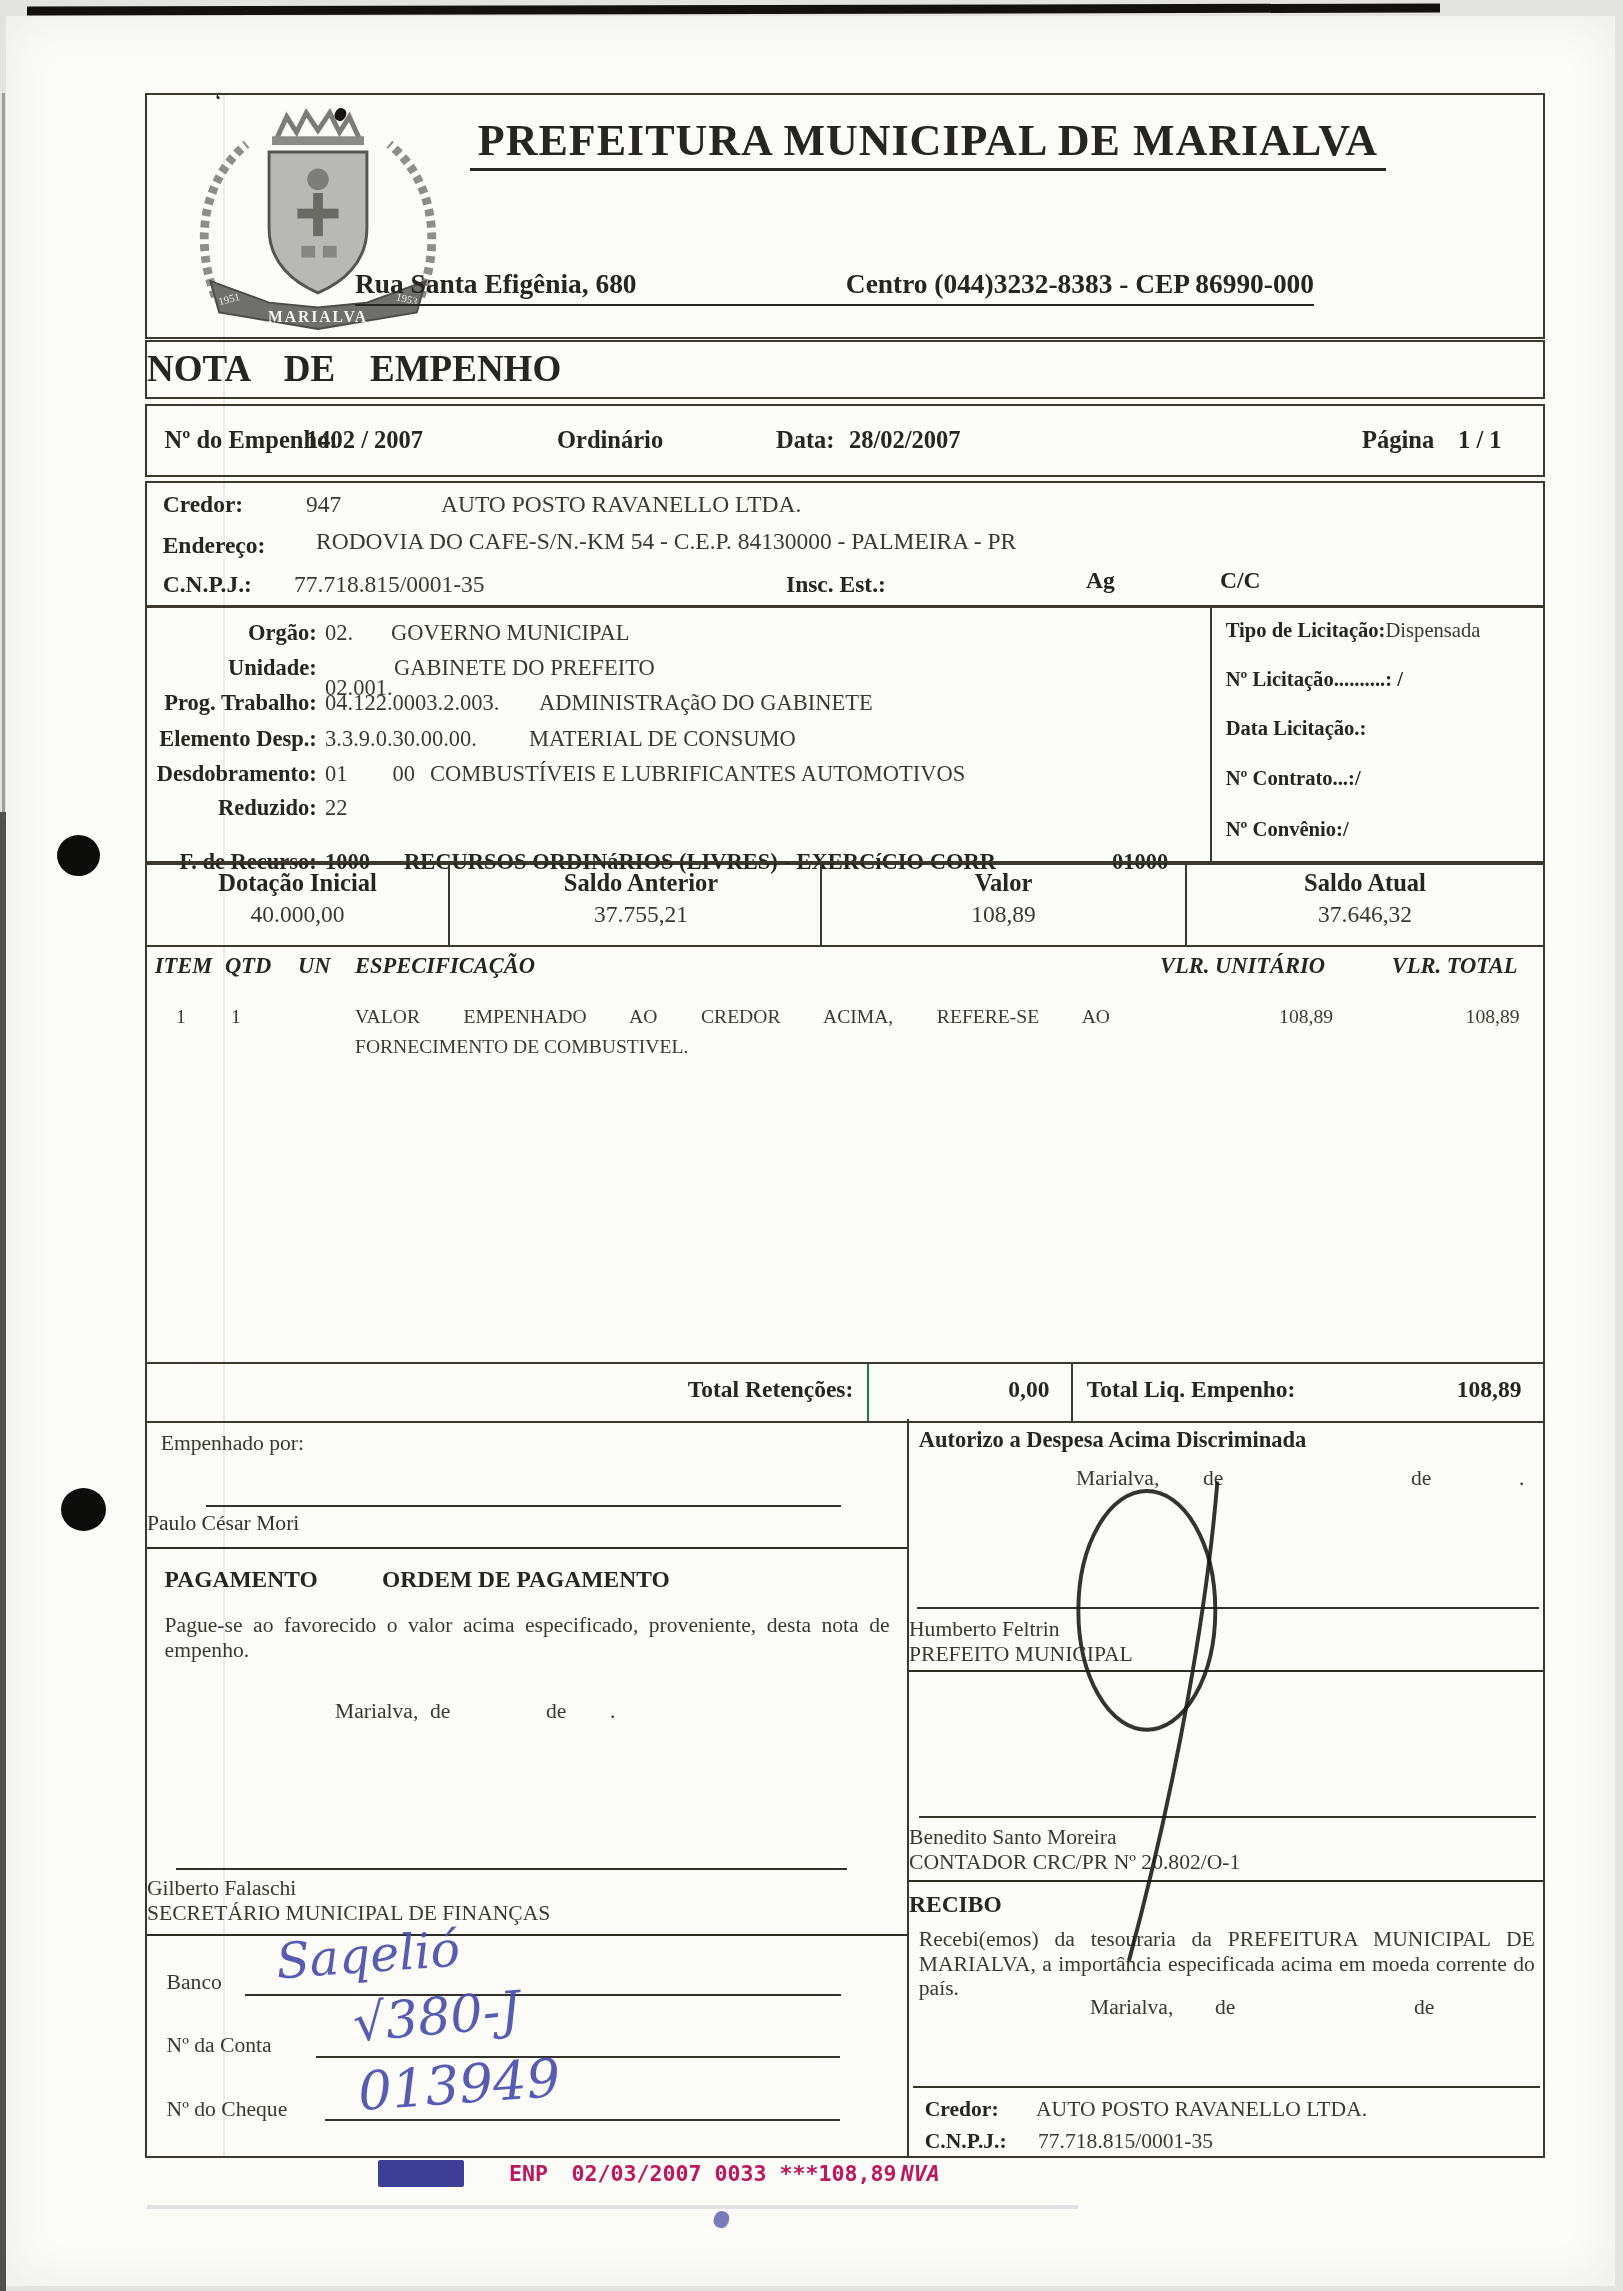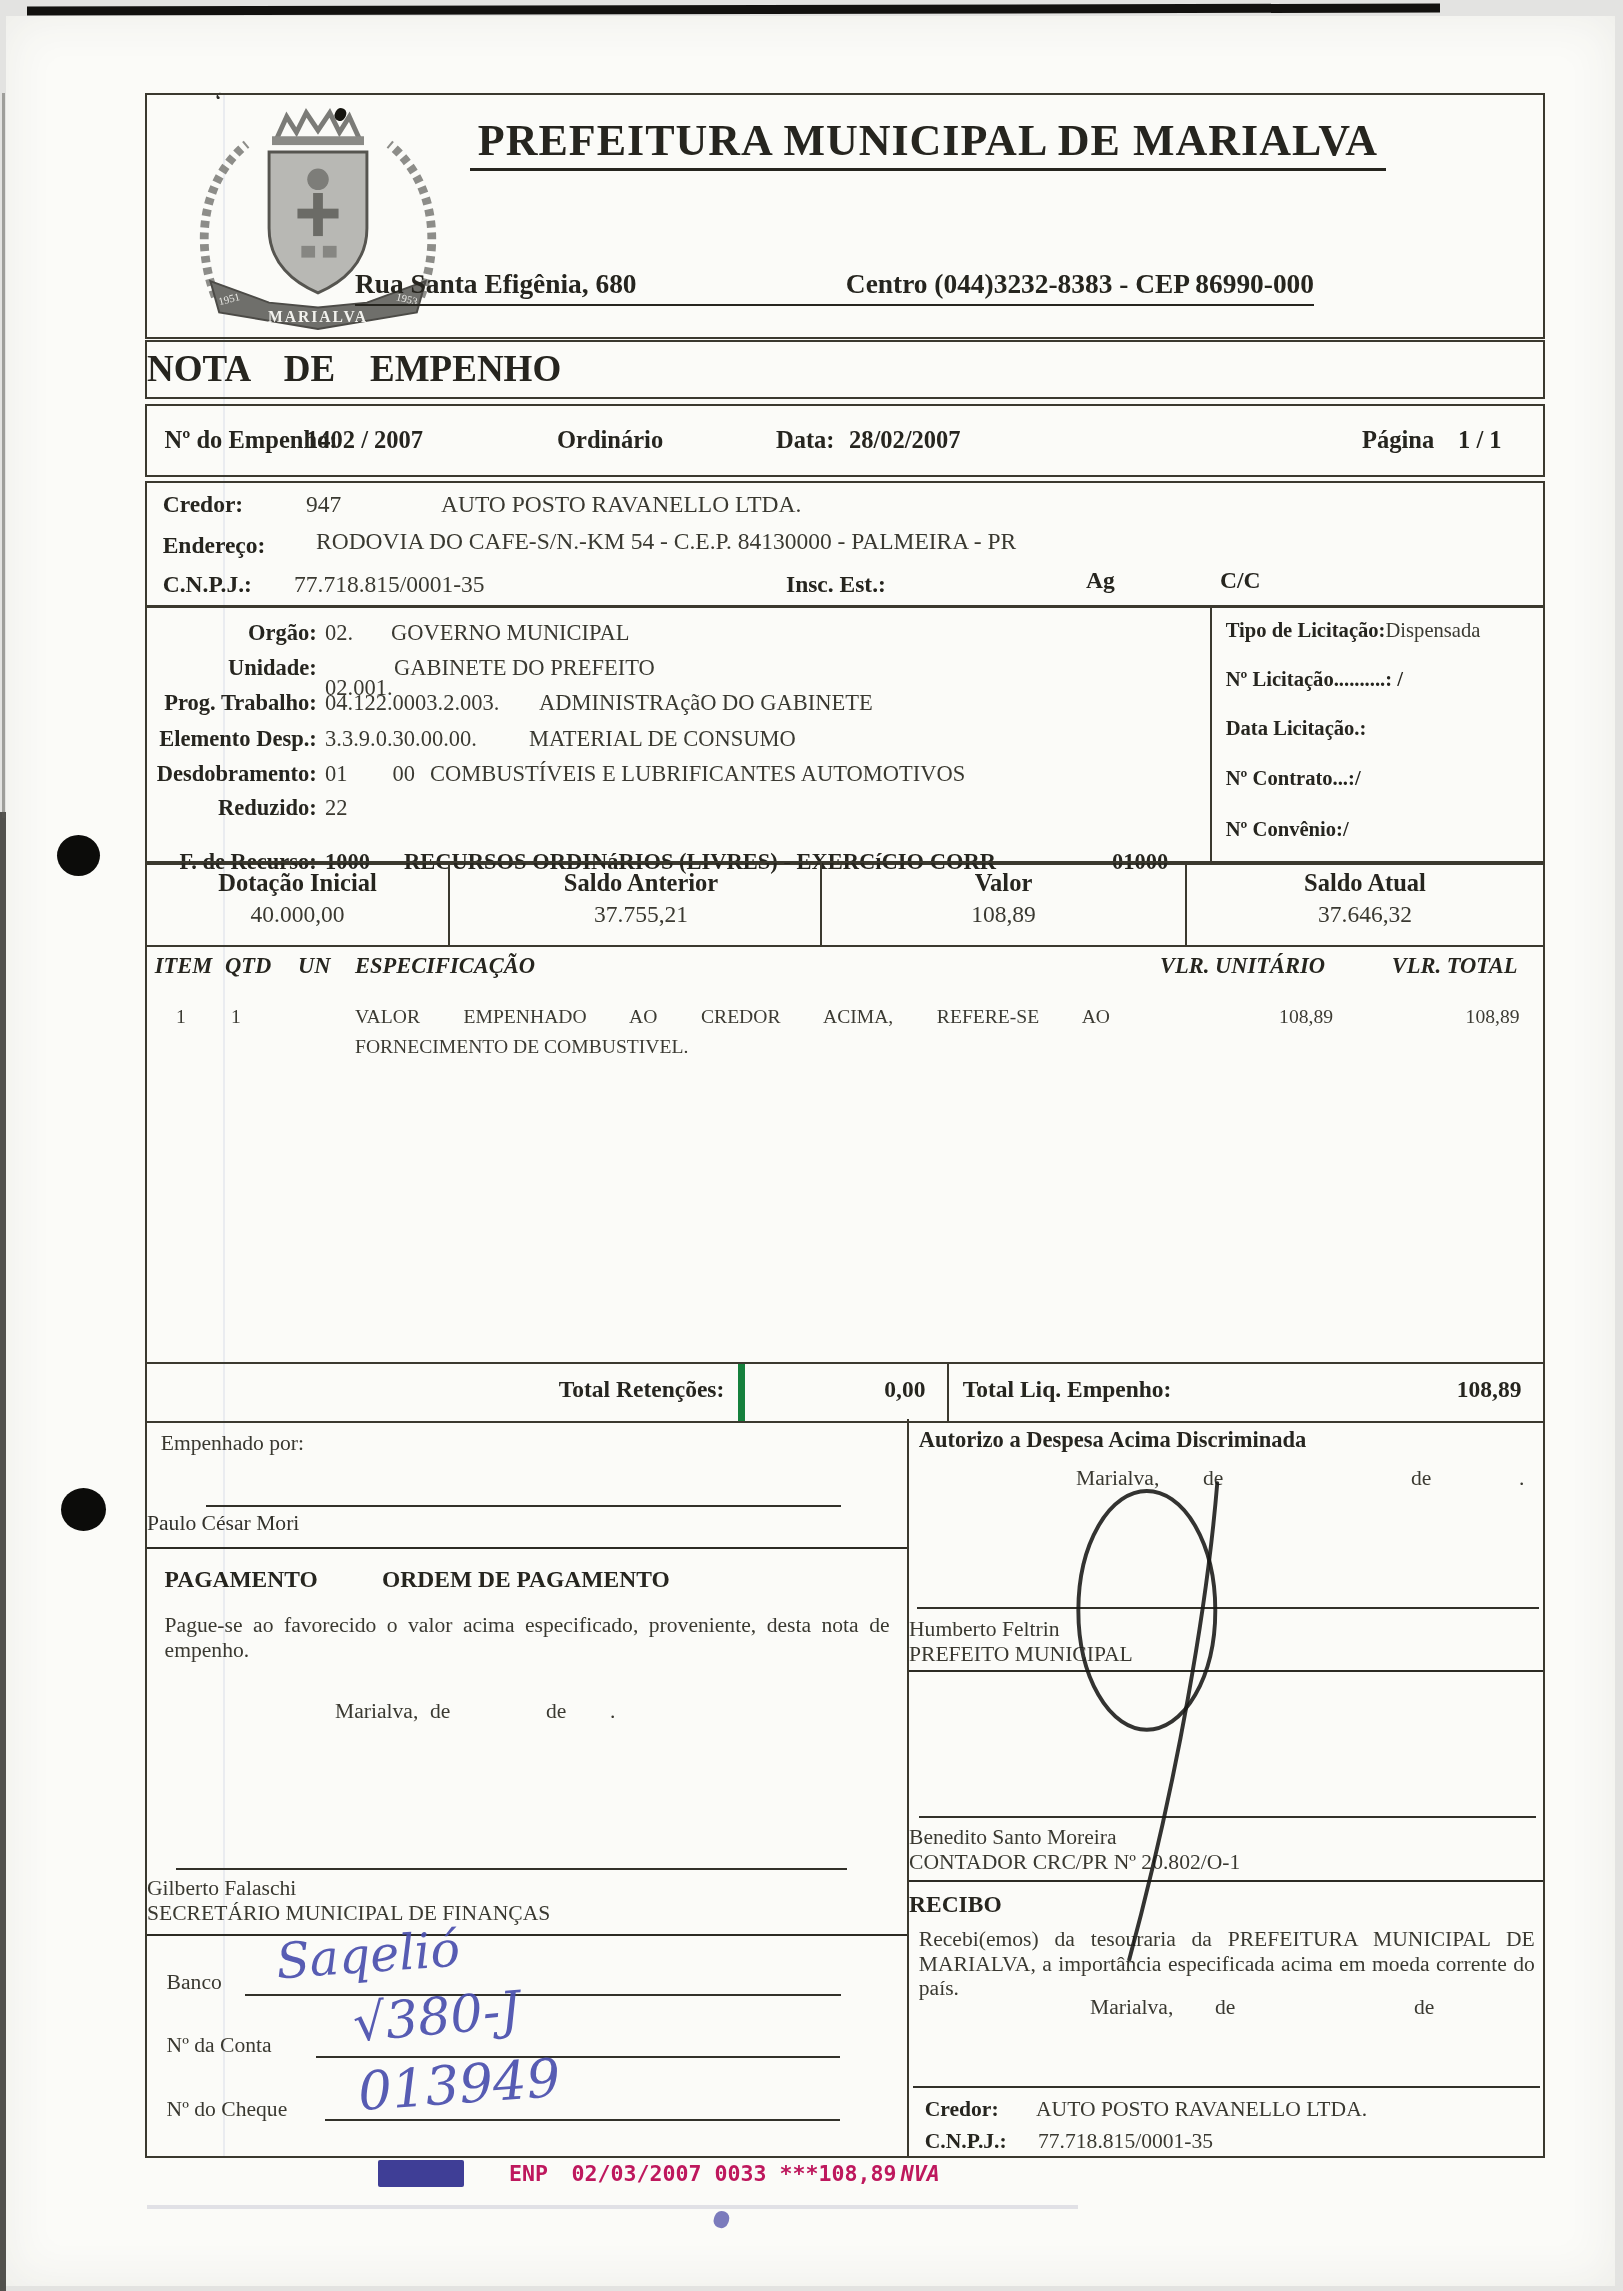--- a/index.html
+++ b/index.html
@@ -178,21 +178,21 @@
       <div class="abs" style="left:208px;width:755px;">
         <div style="text-align:justify;text-align-last:justify;">VALOR EMPENHADO AO CREDOR ACIMA, REFERE-SE AO</div>
         <div style="margin-top:7.8px;">FORNECIMENTO DE COMBUSTIVEL.</div>
       </div>
       <span class="abs" style="right:210px;">108,89</span>
       <span class="abs" style="right:23.5px;">108,89</span>
     </div>
   </div>
 
   <div class="box" style="left:145px;top:1362px;width:1396px;height:57px;border-width:2.9px 2px 2.9px 2px;display:flex;font-size:23.5px;line-height:51px;">
-    <div class="b" style="width:598px;border-right:7px solid #15803d;text-align:right;padding-right:13.7px;box-sizing:border-box;">Total Retenções:</div>
+    <div class="b" style="width:722px;border-right:2px solid #15803d;text-align:right;padding-right:13.7px;box-sizing:border-box;">Total Retenções:</div>
     <div class="b" style="width:204px;border-right:2px solid #3b392f;text-align:right;padding-right:21.6px;box-sizing:border-box;">0,00</div>
     <div style="flex:1;display:flex;justify-content:space-between;padding:0 21.6px 0 13.7px;">
       <span class="b">Total Liq. Empenho:</span>
       <span class="b">108,89</span>
     </div>
   </div>
 
   <div class="box" style="left:145px;top:1419px;width:1396px;height:737px;border-width:0 2px 2.9px 2px;font-size:21.6px;">
 
     <div class="abs" style="left:0;top:0;width:762px;height:737px;border-right:2px solid #3b392f;box-sizing:border-box;">

